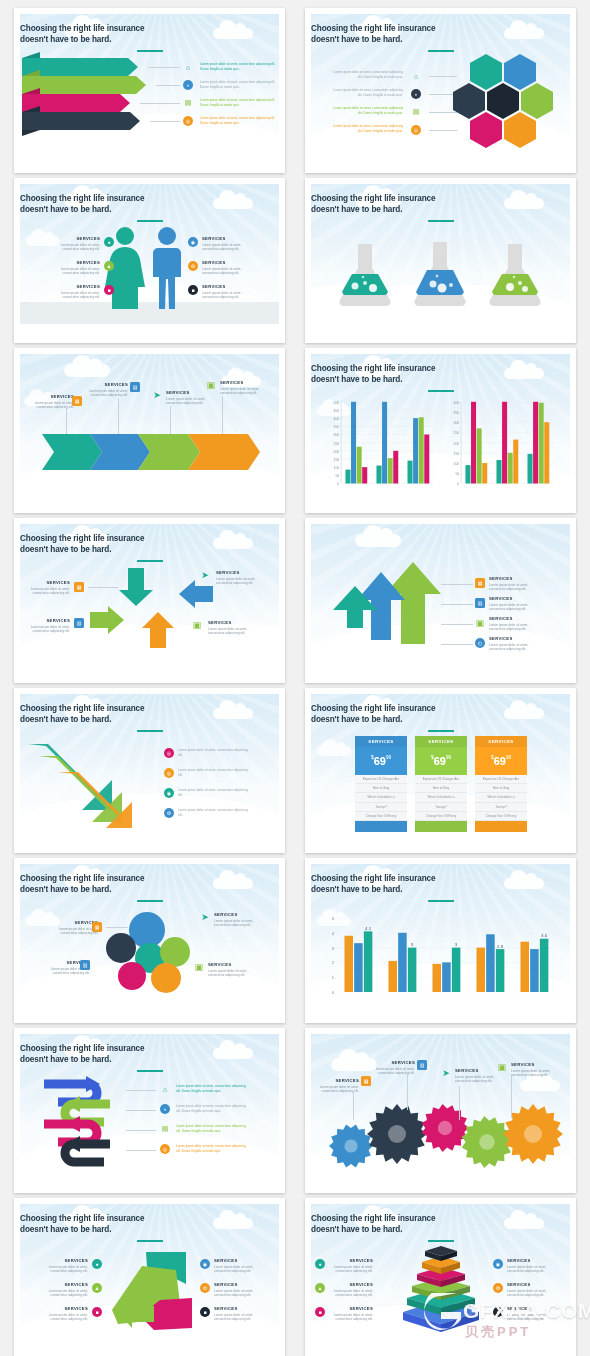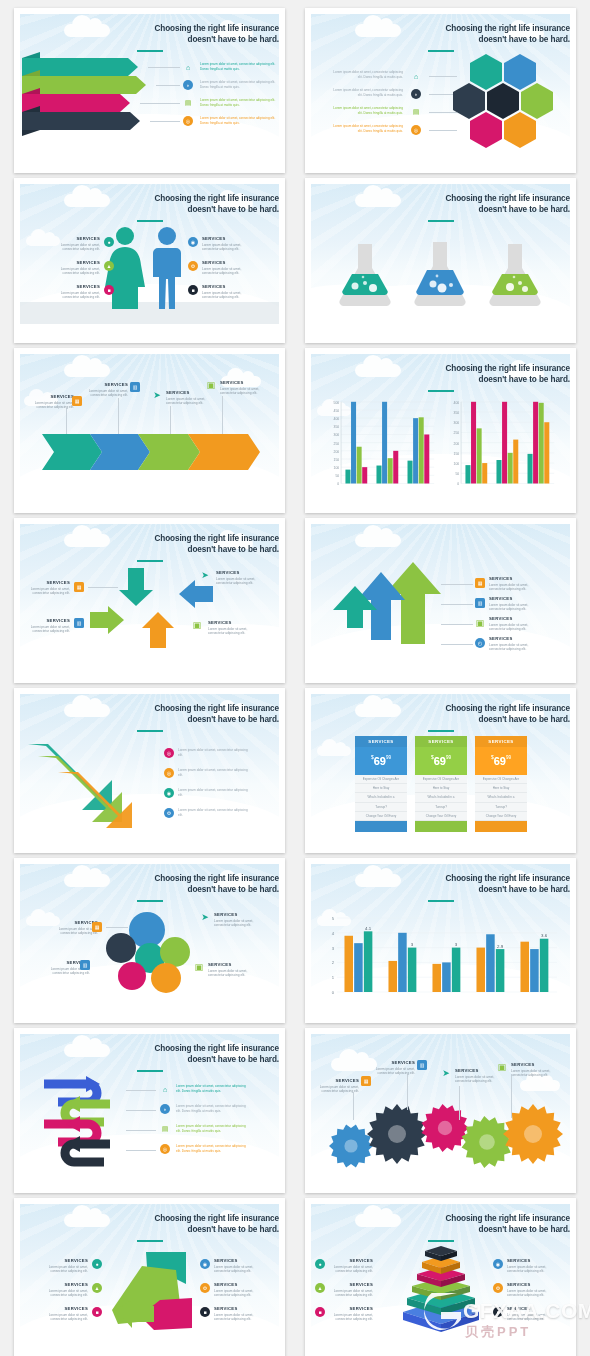--- a/index.html
+++ b/index.html
@@ -72,21 +72,21 @@
   .cloud.c1::after { width: 14px; height: 14px; top: -6px; left: 24px; }
   .cloud.c2 { width: 40px; height: 11px; top: 14px; right: 26px; }
   .cloud.c2::before { width: 17px; height: 17px; top: -8px; left: 6px; }
   .cloud.c2::after { width: 12px; height: 12px; top: -5px; left: 21px; }
   .cloud.c3 { width: 34px; height: 10px; top: 52px; left: 6px; opacity: .85; }
   .cloud.c3::before { width: 15px; height: 15px; top: -7px; left: 5px; }
   .cloud.c3::after { width: 11px; height: 11px; top: -4px; left: 18px; }
 
   .title {
     position: absolute; top: 9px; left: 0; right: 0;
-    text-align: right;
+    text-align: left;
     color: #263847;
     font-size: 8.2px;
     font-weight: bold;
     line-height: 1.35;
     letter-spacing: -0.1px;
     z-index: 5;
   }
   .title .l2 { display: block; }
   .rule {
     position: absolute; top: 36px; left: 50%; transform: translateX(-50%);

